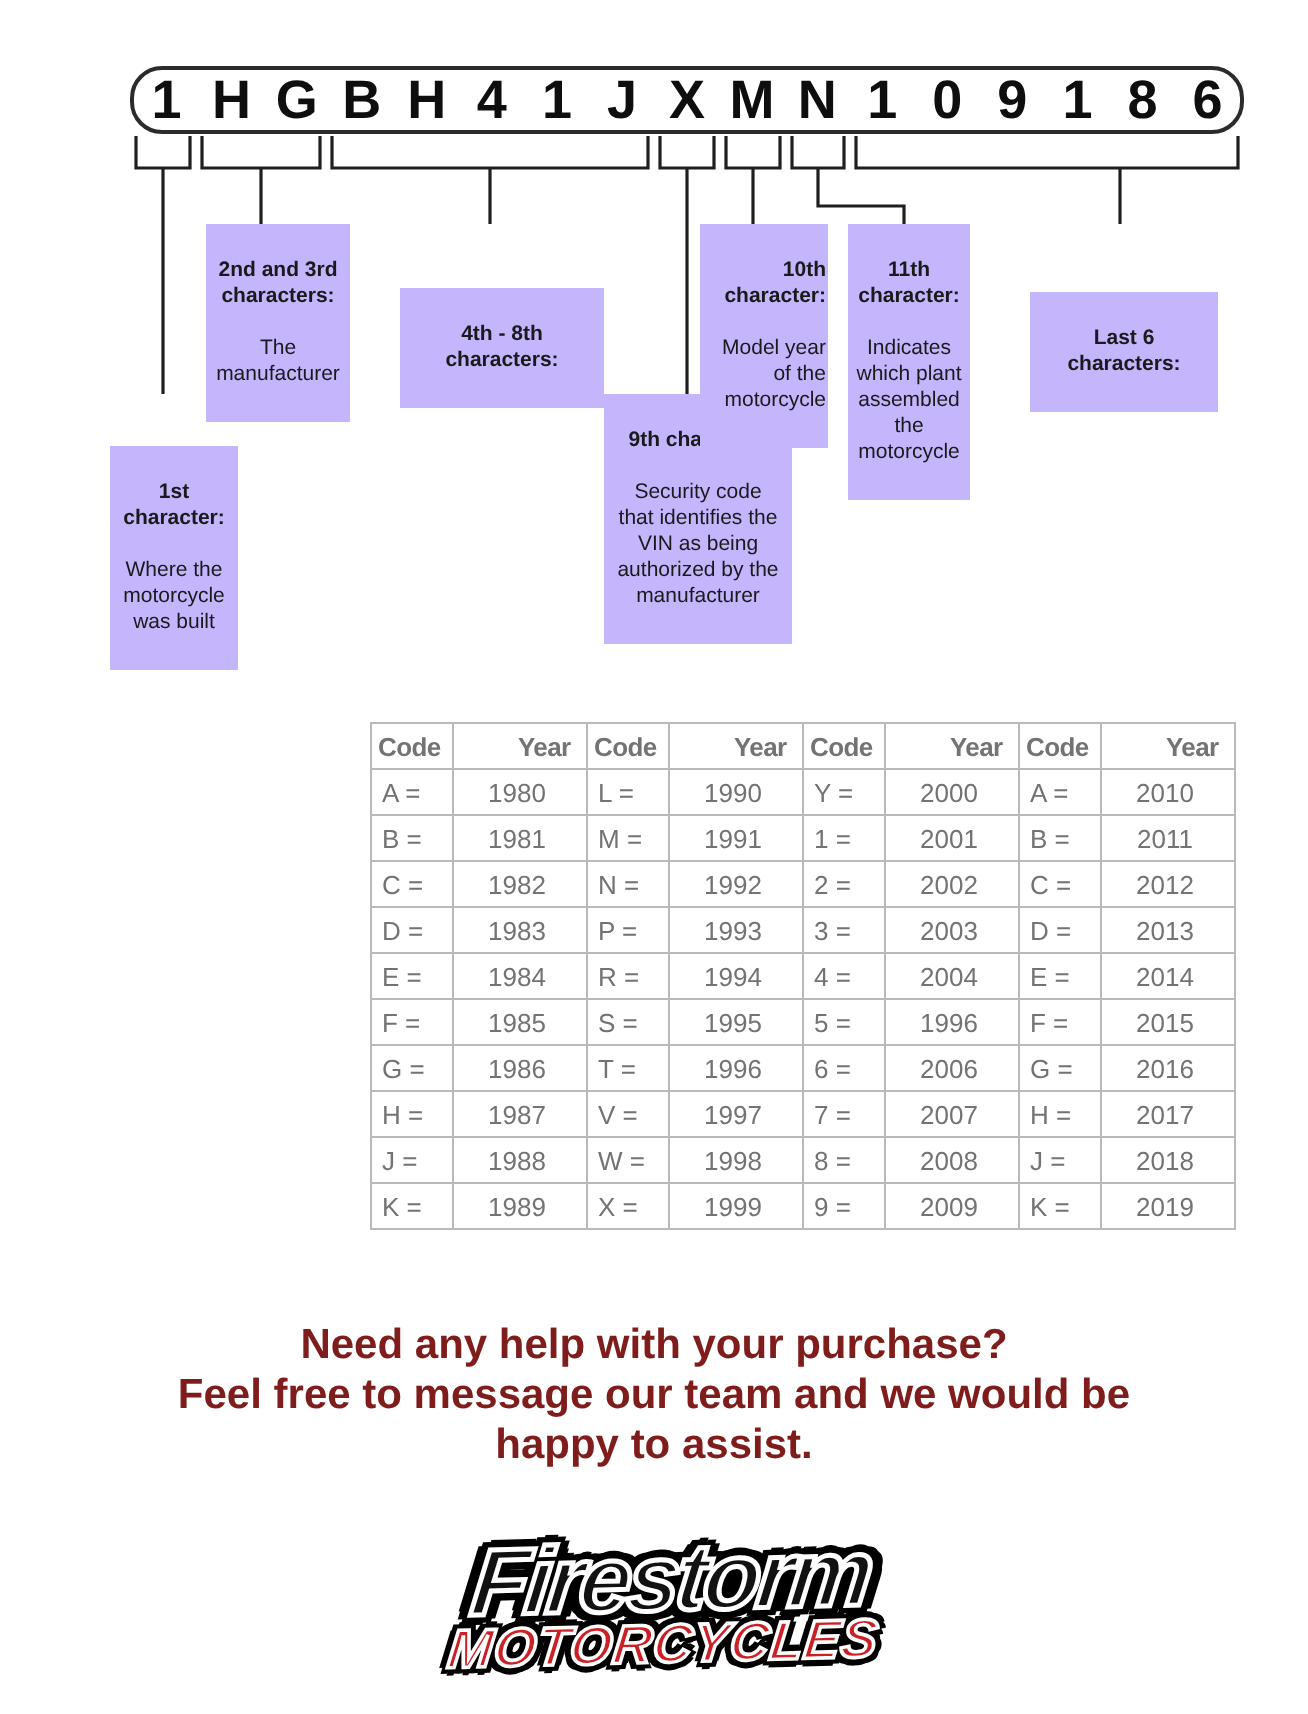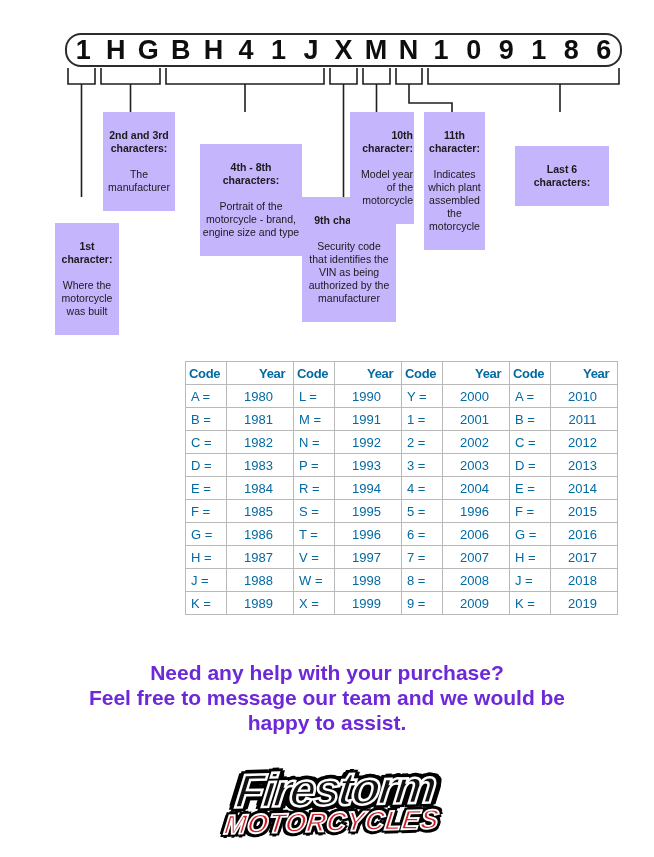--- a/index.html
+++ b/index.html
@@ -55,41 +55,41 @@
   .source{
     position:absolute;left:55px;top:297px;
     font-size:12px;color:#111;
     white-space:pre;
   }
 
   
   .year-table{
     position:absolute;left:185px;top:361px;
     border-collapse:collapse;
-    font-size:13px;color:#0369a1;
+    font-size:13px;color:#737373;
     table-layout:fixed;
   }
   .year-table th,.year-table td{
     border:1px solid #b9b9b9;
     height:22px;padding:0;
     overflow:hidden;
   }
   .year-table th{
     font-weight:bold;text-align:left;padding-left:3px;letter-spacing:-0.3px;
   }
   .year-table th.c{width:37px;}
   .year-table th.y{width:34px;padding-left:32px;}
   .year-table td.c{text-align:left;padding-left:5px;}
   .year-table td.y{text-align:center;padding-right:3px;}
 
   .help{
     position:absolute;left:0;top:660px;width:654px;
     text-align:center;
     font-size:21px;font-weight:bold;line-height:25px;
-    color:#6d28d9;
+    color:#7f1d1d;
     white-space:pre-line;
   }
 
   
   .logo{
     position:absolute;left:154px;top:766px;width:360px;
     text-align:center;
     transform:rotate(-1.5deg) skewX(-8deg);
   }
   .logo-main{
@@ -171,23 +171,20 @@
   </div>
   <div class="label-box b2">
     <span class="lb-title">2nd and 3rd
 characters:</span>
     <span class="lb-body">The
 manufacturer</span>
   </div>
   <div class="label-box b3">
     <span class="lb-title">4th - 8th
 characters:</span>
-    <span class="lb-body">Portrait of the
-motorcycle - brand,
-engine size and type</span>
   </div>
   <div class="label-box b4">
     <span class="lb-title">9th character:</span>
     <span class="lb-body">Security code
 that identifies the
 VIN as being
 authorized by the
 manufacturer</span>
   </div>
   <div class="label-box b5">

